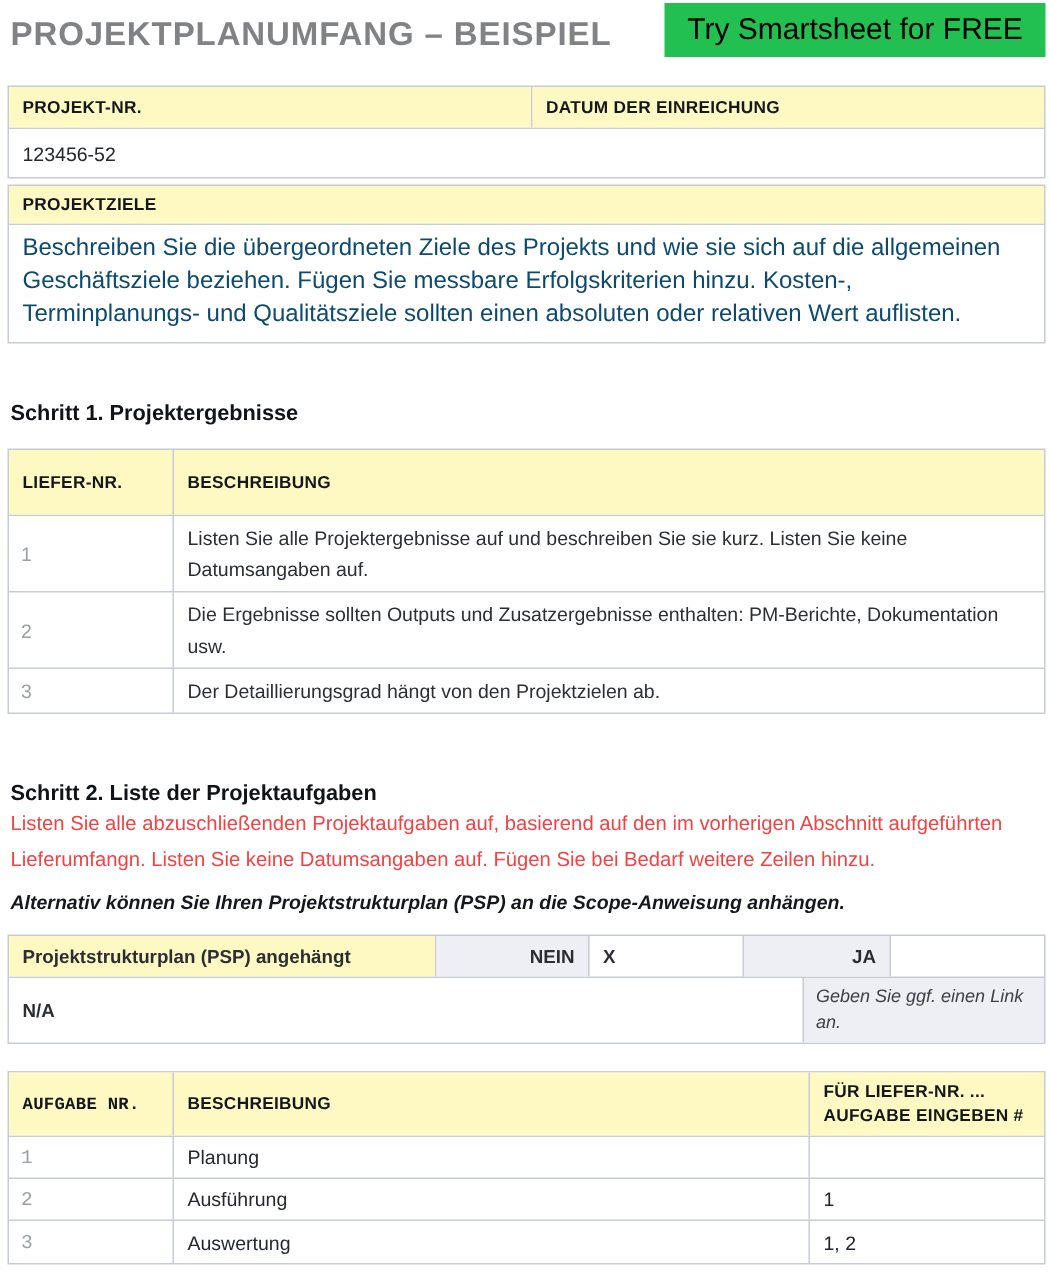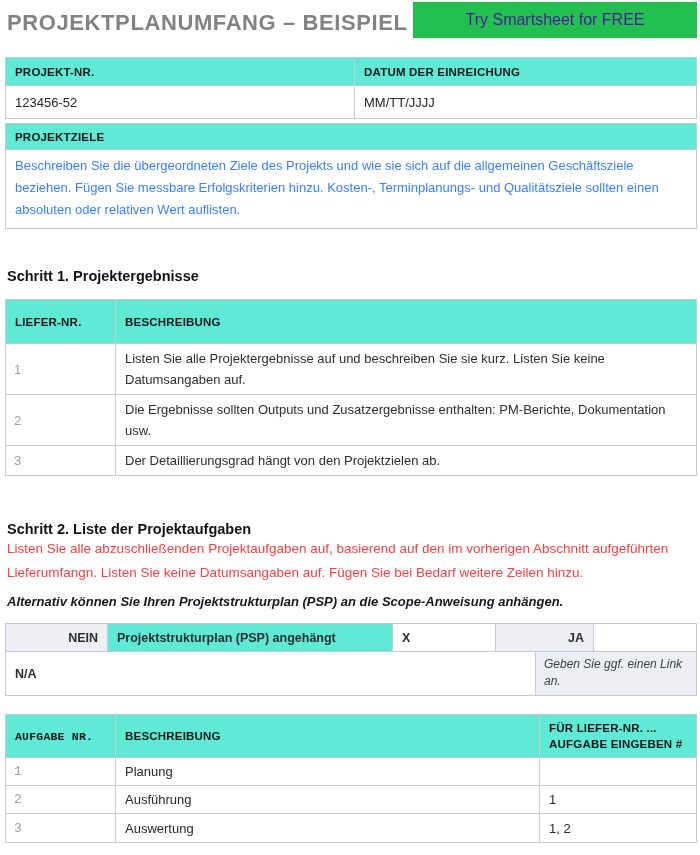--- a/index.html
+++ b/index.html
@@ -25,59 +25,59 @@
     font-size: 22px;
     font-weight: bold;
     color: #808285;
     letter-spacing: 0.6px;
     margin-top: 8px;
     margin-left: 2px;
     white-space: nowrap;
   }
   .cta-button {
     background: #21c050;
-    color: #4c1d95;
-    width: 284px;
+    color: #000000;
+    width: 254px;
     height: 36px;
-    font-size: 16px;
+    font-size: 20px;
     display: flex;
     align-items: center;
     justify-content: center;
     cursor: pointer;
     flex-shrink: 0;
   }
 
   
   .tbl { border: 1px solid #c6ccd5; width: 100%; }
   .trow { display: flex; border-bottom: 1px solid #c6ccd5; }
   .trow:last-child { border-bottom: none; }
   .tcell { border-right: 1px solid #c6ccd5; }
   .tcell:last-child { border-right: none; }
-  .hdr-bg { background: #5eead4; }
+  .hdr-bg { background: #fef9c3; }
   .light-bg { background: #edeff4; }
   .hdr-txt { font-weight: bold; font-size: 11.5px; color: #14171c; letter-spacing: 0.2px; }
   .val-txt { font-size: 13px; color: #24282d; }
   .cell-pad { padding: 6px 9px; }
   .v-center { display: flex; align-items: center; }
   .num-txt { color: #9aa0a8; font-size: 13px; }
 
   
   .info-tbl .trow.h { height: 28px; }
   .info-tbl .trow.v { height: 32px; }
   .info-tbl .c1 { width: 349px; }
   .info-tbl .c2 { flex: 1; }
 
   
   .goals-tbl { margin-top: 4px; }
   .goals-tbl .trow.h { height: 26px; }
   .goals-body {
-    font-size: 13px;
+    font-size: 16px;
     line-height: 22px;
     padding: 5px 9px 7px 9px;
-    color: #3b82f6;
+    color: #0c4a6e;
   }
 
   
   .section-heading {
     font-size: 14.5px;
     font-weight: bold;
     color: #101317;
     margin-left: 2px;
   }
   .h-step1 { margin-top: 39px; }
@@ -143,21 +143,20 @@
     <div class="cta-button">Try Smartsheet for FREE</div>
   </div>
 
   <div class="tbl info-tbl">
     <div class="trow h">
       <div class="tcell c1 hdr-bg hdr-txt v-center cell-pad">PROJEKT-NR.</div>
       <div class="tcell c2 hdr-bg hdr-txt v-center cell-pad">DATUM DER EINREICHUNG</div>
     </div>
     <div class="trow v">
       <div class="tcell c1 val-txt v-center cell-pad">123456-52</div>
-      <div class="tcell c2 val-txt v-center cell-pad">MM/TT/JJJJ</div>
     </div>
   </div>
 
   <div class="tbl goals-tbl">
     <div class="trow h">
       <div class="tcell hdr-bg hdr-txt v-center cell-pad" style="flex:1">PROJEKTZIELE</div>
     </div>
     <div class="trow">
       <div class="tcell goals-body" style="flex:1">Beschreiben Sie die übergeordneten Ziele des Projekts und wie sie sich auf die allgemeinen Geschäftsziele beziehen.  Fügen Sie messbare Erfolgskriterien hinzu.  Kosten-, Terminplanungs- und Qualitätsziele sollten einen absoluten oder relativen Wert auflisten.</div>
     </div>
@@ -183,22 +182,22 @@
       <div class="tcell c2 deliv-desc">Der Detaillierungsgrad hängt von den Projektzielen ab.</div>
     </div>
   </div>
 
   <div class="section-heading h-step2">Schritt 2. Liste der Projektaufgaben</div>
   <div class="step2-paragraph">Listen Sie alle abzuschließenden Projektaufgaben auf, basierend auf den im vorherigen Abschnitt aufgeführten Lieferumfangn. Listen Sie keine Datumsangaben auf. Fügen Sie bei Bedarf weitere Zeilen hinzu.</div>
   <div class="psp-note">Alternativ können Sie Ihren Projektstrukturplan (PSP) an die Scope-Anweisung anhängen.</div>
 
   <div class="tbl psp-tbl">
     <div class="trow r1">
+      <div class="tcell label hdr-bg v-center">Projektstrukturplan (PSP) angehängt</div>
       <div class="tcell no-l light-bg v-center">NEIN</div>
-      <div class="tcell label hdr-bg v-center">Projektstrukturplan (PSP) angehängt</div>
       <div class="tcell no-v v-center">X</div>
       <div class="tcell yes-l light-bg v-center">JA</div>
       <div class="tcell yes-v v-center"></div>
     </div>
     <div class="trow r2">
       <div class="tcell link-value v-center">N/A</div>
       <div class="tcell link-label light-bg">Geben Sie ggf. einen Link an.</div>
     </div>
   </div>
 

